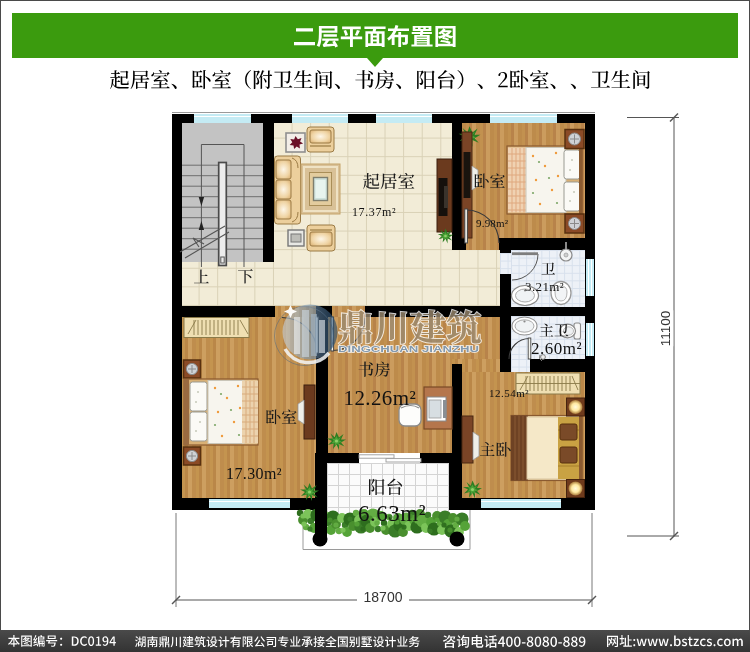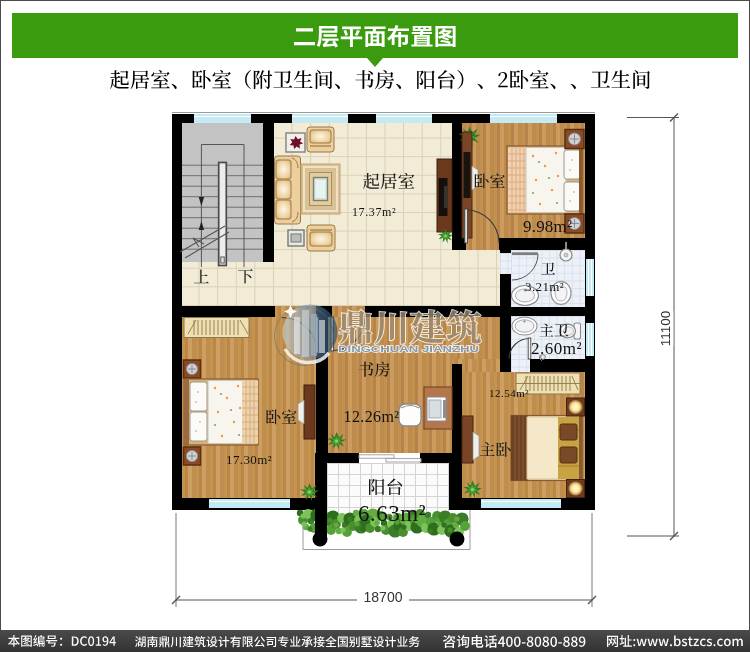--- a/index.html
+++ b/index.html
@@ -578,29 +578,29 @@
 
 <path transform="translate(266,409.5)" d="M9.9 4.9Q11.3 5.3 12.3 5.8Q13.2 6.3 13.7 6.9Q14.2 7.4 14.4 7.9Q14.6 8.4 14.5 8.7Q14.4 9 14.1 9.1Q13.8 9.2 13.4 9Q13.2 8.5 12.8 7.9Q12.4 7.4 11.9 6.8Q11.4 6.3 10.8 5.8Q10.3 5.4 9.8 5.1ZM10.7 0.2Q10.7 0.4 10.5 0.5Q10.4 0.6 10.1 0.6V14.4Q10.1 14.4 10 14.6Q9.8 14.7 9.6 14.8Q9.4 14.8 9.1 14.8H8.9V0ZM6 4.8 6.6 4.2 7.8 5.2Q7.7 5.3 7.5 5.4Q7.4 5.5 7.2 5.5V9.5Q7.2 9.6 7 9.6Q6.9 9.7 6.6 9.8Q6.4 9.8 6.2 9.8H6V4.8ZM6.5 8.5V9H1.2V8.5ZM6.5 4.8V5.3H1.1V4.8ZM4.7 8.6V13.2H3.5V8.6ZM4.7 1.4V5.2H3.5V1.4ZM6.9 11.9Q6.9 11.9 7 12Q7.2 12.1 7.4 12.3Q7.6 12.5 7.9 12.7Q8.1 13 8.3 13.2Q8.3 13.4 7.9 13.4H1.2V13H6.1ZM6.6 0.2Q6.6 0.2 6.7 0.3Q6.8 0.4 7.1 0.6Q7.3 0.8 7.6 1Q7.8 1.2 8 1.4Q7.9 1.7 7.6 1.7H1.2V1.2H5.8ZM1.4 1.6 1.7 1.7V13.4H1.8L1.4 14.1L0 13.2Q0.1 13.1 0.4 12.9Q0.6 12.8 0.8 12.7L0.5 13.2V1.6ZM0.5 0.4 1.9 1.2H1.7V2.1Q1.7 2.1 1.4 2.1Q1.1 2.1 0.5 2.1V1.2Z M21.9 0Q22.8 0.1 23.3 0.3Q23.8 0.5 24 0.8Q24.2 1.1 24.2 1.4Q24.2 1.7 24 1.9Q23.9 2.1 23.6 2.1Q23.3 2.2 23 2Q22.9 1.5 22.5 1Q22.2 0.4 21.8 0.1ZM28.4 2.2 29.1 1.4 30.5 2.7Q30.3 2.9 29.9 2.9Q29.6 3.3 29.2 3.7Q28.8 4.2 28.4 4.5L28.2 4.4Q28.3 4.1 28.3 3.7Q28.4 3.3 28.5 2.9Q28.5 2.5 28.5 2.2ZM17.9 1.4Q18.1 2.3 18.1 2.9Q18.1 3.6 17.8 4Q17.6 4.5 17.3 4.7Q17.1 4.8 16.8 4.9Q16.6 4.9 16.3 4.8Q16.1 4.7 16 4.5Q15.9 4.2 16.1 4Q16.2 3.7 16.5 3.6Q16.8 3.4 17.1 3.1Q17.3 2.8 17.5 2.3Q17.6 1.9 17.6 1.4ZM29.1 2.2V2.6H17.6V2.2ZM23.8 5.4Q23.7 5.6 23.5 5.6Q23.3 5.7 22.9 5.5L23.4 5.4Q23 5.8 22.4 6.1Q21.9 6.5 21.2 6.9Q20.5 7.2 19.8 7.6Q19.1 7.9 18.5 8.2L18.5 8H19.1Q19.1 8.6 18.9 8.9Q18.7 9.3 18.4 9.4L17.8 7.8Q17.8 7.8 18 7.7Q18.2 7.7 18.3 7.7Q18.8 7.5 19.3 7.1Q19.9 6.7 20.5 6.2Q21 5.8 21.4 5.3Q21.9 4.9 22.1 4.5ZM18.1 7.9Q18.9 7.9 20.4 7.8Q21.9 7.8 23.7 7.7Q25.5 7.7 27.5 7.6L27.5 7.9Q26 8.1 23.7 8.4Q21.3 8.7 18.5 9ZM25.4 5.9Q26.5 6.2 27.2 6.6Q27.9 7.1 28.3 7.5Q28.7 7.9 28.8 8.3Q28.9 8.7 28.8 9Q28.7 9.2 28.5 9.3Q28.2 9.4 27.9 9.2Q27.6 8.7 27.2 8.1Q26.7 7.5 26.2 7Q25.7 6.5 25.2 6.1ZM28.8 12.6Q28.8 12.6 29 12.8Q29.2 12.9 29.4 13.1Q29.7 13.3 29.9 13.5Q30.2 13.7 30.4 13.9Q30.4 14.2 30 14.2H16L15.9 13.7H28ZM27.3 9.8Q27.3 9.8 27.5 10Q27.6 10.1 27.9 10.3Q28.1 10.4 28.4 10.7Q28.6 10.9 28.9 11.1Q28.8 11.3 28.4 11.3H17.7L17.6 10.9H26.5ZM26.8 3.5Q26.8 3.5 27 3.6Q27.1 3.7 27.4 3.8Q27.6 4 27.8 4.2Q28.1 4.4 28.3 4.6Q28.3 4.7 28.2 4.8Q28 4.9 27.9 4.9H18.1L17.9 4.4H26ZM24.3 8.8Q24.3 9 24.2 9.1Q24.1 9.2 23.8 9.2V14H22.4V8.6Z" fill="#1a1a1a"></path>
 
 <path transform="translate(480,442)" d="M1.1 3.9H11.5L12.4 2.7Q12.4 2.7 12.6 2.9Q12.7 3 13 3.2Q13.3 3.4 13.6 3.6Q13.8 3.9 14.1 4.1Q14 4.3 13.6 4.3H1.2ZM1.7 8.4H10.9L11.8 7.3Q11.8 7.3 11.9 7.5Q12.1 7.6 12.4 7.8Q12.6 8 12.9 8.2Q13.2 8.4 13.4 8.6Q13.4 8.8 13.3 8.8Q13.1 8.9 13 8.9H1.9ZM0 13.6H12.2L13.1 12.5Q13.1 12.5 13.3 12.6Q13.4 12.8 13.7 13Q14 13.2 14.3 13.4Q14.5 13.6 14.8 13.9Q14.7 14.1 14.4 14.1H0.1ZM6.7 3.9H8V13.9H6.7ZM4.9 0.1Q6.2 0.3 7 0.6Q7.7 1 8.2 1.4Q8.6 1.8 8.7 2.2Q8.9 2.6 8.7 2.9Q8.6 3.2 8.3 3.3Q8.1 3.4 7.7 3.2Q7.4 2.6 7 2.1Q6.5 1.6 5.9 1.1Q5.3 0.6 4.8 0.2Z M26.1 4.9Q27.6 5.3 28.5 5.8Q29.4 6.3 30 6.9Q30.5 7.4 30.6 7.9Q30.8 8.4 30.7 8.7Q30.6 9 30.3 9.1Q30 9.2 29.6 9Q29.4 8.5 29 7.9Q28.6 7.4 28.1 6.8Q27.6 6.3 27 5.8Q26.5 5.4 26 5.1ZM26.9 0.2Q26.9 0.4 26.8 0.5Q26.7 0.6 26.3 0.6V14.4Q26.3 14.4 26.2 14.6Q26 14.7 25.8 14.8Q25.6 14.8 25.3 14.8H25.1V0ZM22.2 4.8 22.8 4.2 24 5.2Q23.9 5.3 23.8 5.4Q23.6 5.5 23.4 5.5V9.5Q23.4 9.6 23.2 9.6Q23.1 9.7 22.9 9.8Q22.7 9.8 22.4 9.8H22.2V4.8ZM22.7 8.5V9H17.4V8.5ZM22.8 4.8V5.3H17.4V4.8ZM20.9 8.6V13.2H19.7V8.6ZM20.9 1.4V5.2H19.7V1.4ZM23.1 11.9Q23.1 11.9 23.2 12Q23.4 12.1 23.6 12.3Q23.8 12.5 24.1 12.7Q24.3 13 24.5 13.2Q24.5 13.4 24.1 13.4H17.4V13H22.3ZM22.8 0.2Q22.8 0.2 22.9 0.3Q23.1 0.4 23.3 0.6Q23.5 0.8 23.8 1Q24 1.2 24.2 1.4Q24.2 1.7 23.8 1.7H17.4V1.2H22ZM17.6 1.6 17.9 1.7V13.4H18L17.6 14.1L16.2 13.2Q16.4 13.1 16.6 12.9Q16.8 12.8 17 12.7L16.7 13.2V1.6ZM16.7 0.4 18.2 1.2H17.9V2.1Q17.9 2.1 17.6 2.1Q17.3 2.1 16.7 2.1V1.2Z" fill="#1a1a1a"></path>
 
 <path transform="translate(369,478.5)" d="M3.9 1.2H3.7L4.6 0.3L6.2 1.9Q6 2.1 5.4 2.1Q5.1 2.6 4.6 3.4Q4.1 4.2 3.6 4.9Q3.1 5.7 2.7 6.2Q3.7 6.9 4.3 7.6Q4.8 8.3 5.1 9.1Q5.4 9.8 5.4 10.5Q5.4 11.3 5.1 11.9Q4.9 12.5 4.3 12.8Q3.8 13.1 2.8 13.2Q2.8 12.8 2.8 12.5Q2.7 12.1 2.6 12Q2.5 11.9 2.2 11.8Q2 11.7 1.7 11.7V11.4Q2 11.4 2.4 11.4Q2.8 11.4 3 11.4Q3.2 11.4 3.4 11.3Q3.7 11.2 3.8 10.9Q3.9 10.6 3.9 10.1Q3.9 9.2 3.5 8.2Q3.2 7.2 2.2 6.3Q2.4 5.8 2.7 5.1Q2.9 4.5 3.1 3.8Q3.3 3 3.5 2.4Q3.7 1.7 3.9 1.2ZM0 1.2V0.5L1.6 1.2H1.4V16.1Q1.4 16.2 1.2 16.3Q1.1 16.4 0.8 16.5Q0.6 16.6 0.2 16.6H0ZM0.7 1.2H4.7V1.7H0.7ZM7.1 7.7H14.2V8.2H7.1ZM7.2 14.3H14.2V14.8H7.2ZM6.4 1.4V0.7L8 1.4H13.2L14 0.4L15.5 1.7Q15.4 1.8 15.2 1.9Q15.1 2 14.7 2.1V15.9Q14.7 15.9 14.6 16Q14.4 16.2 14.1 16.2Q13.9 16.3 13.5 16.3H13.3V1.9H7.8V16.2Q7.8 16.2 7.5 16.4Q7.2 16.6 6.7 16.6H6.4Z M26.7 0.9Q26.7 1.1 26.4 1.2Q26.1 1.3 25.7 1.1L26.2 1Q25.7 1.6 24.8 2.4Q24 3.1 23 3.9Q22.1 4.6 21 5.3Q20 6 19.1 6.6L19 6.4H19.8Q19.7 7 19.5 7.4Q19.2 7.8 19 7.9L18.3 6.1Q18.3 6.1 18.5 6.1Q18.7 6 18.9 5.9Q19.6 5.5 20.5 4.7Q21.3 4 22.1 3.1Q22.9 2.3 23.6 1.5Q24.3 0.6 24.7 0ZM18.7 6.2Q19.6 6.1 20.9 6.1Q22.3 6.1 24 6Q25.7 5.9 27.7 5.8Q29.6 5.7 31.7 5.6L31.7 6Q29.6 6.3 26.3 6.7Q23.1 7.2 19.1 7.6ZM30.3 14.5V15H20.9V14.5ZM29.3 9.2 30.1 8.3 31.8 9.7Q31.8 9.8 31.5 9.9Q31.3 10 31 10V16Q31 16.1 30.8 16.2Q30.6 16.3 30.3 16.4Q30 16.4 29.8 16.4H29.5V9.2ZM21.6 16.1Q21.6 16.2 21.5 16.3Q21.3 16.4 21 16.5Q20.7 16.6 20.4 16.6H20.1V9.2V8.5L21.8 9.2H30.3V9.8H21.6ZM28 2.7Q29.6 3.3 30.6 4Q31.6 4.7 32.2 5.4Q32.8 6 32.9 6.6Q33.1 7.2 33 7.6Q32.9 8 32.6 8.1Q32.3 8.2 31.9 7.9Q31.7 7.3 31.2 6.6Q30.8 5.9 30.2 5.2Q29.6 4.5 29 3.9Q28.4 3.3 27.8 2.9Z" fill="#1a1a1a"></path>
 </svg>
 
 <div class="num" style="left:352px;top:204.5px;font-size:12px;letter-spacing:0.6px">17.37m²</div>
 
-<div class="num" style="left:523px;top:216.5px;font-size:17px;letter-spacing:0.2px">9.98m²</div>
+<div class="num" style="left:476px;top:216.5px;font-size:11px;letter-spacing:0.2px">9.98m²</div>
 
 <div class="num" style="left:525px;top:278.5px;font-size:13px;letter-spacing:0.4px">3.21m²</div>
 
 <div class="num" style="left:531px;top:338.5px;font-size:17px;letter-spacing:0.5px">2.60m²</div>
 
-<div class="num" style="left:343.5px;top:408px;font-size:16px;letter-spacing:0.4px">12.26m²</div>
-
-<div class="num" style="left:226px;top:452px;font-size:13px;letter-spacing:0.4px">17.30m²</div>
+<div class="num" style="left:343.5px;top:386px;font-size:21px;letter-spacing:0.4px">12.26m²</div>
+
+<div class="num" style="left:226px;top:465px;font-size:16px;letter-spacing:0.4px">17.30m²</div>
 
 <div class="num" style="left:489px;top:387px;font-size:11px;letter-spacing:0.5px">12.54m²</div>
 
 <div class="num" style="left:358px;top:501px;font-size:23px;letter-spacing:0.5px">6.63m²</div>
 
 <div class="abs" style="left:357px;top:589px;width:52px;text-align:center;font-size:14px;color:#333;background:#fff">18700</div>
 
 <div class="abs" style="left:648px;top:321px;font-size:13.5px;color:#333;background:#fff;transform:rotate(-90deg);transform-origin:center">11100</div>
 
 <div class="abs" style="left:0;top:630px;width:750px;height:22px;background:linear-gradient(#4a4a4a,#333)"></div>

